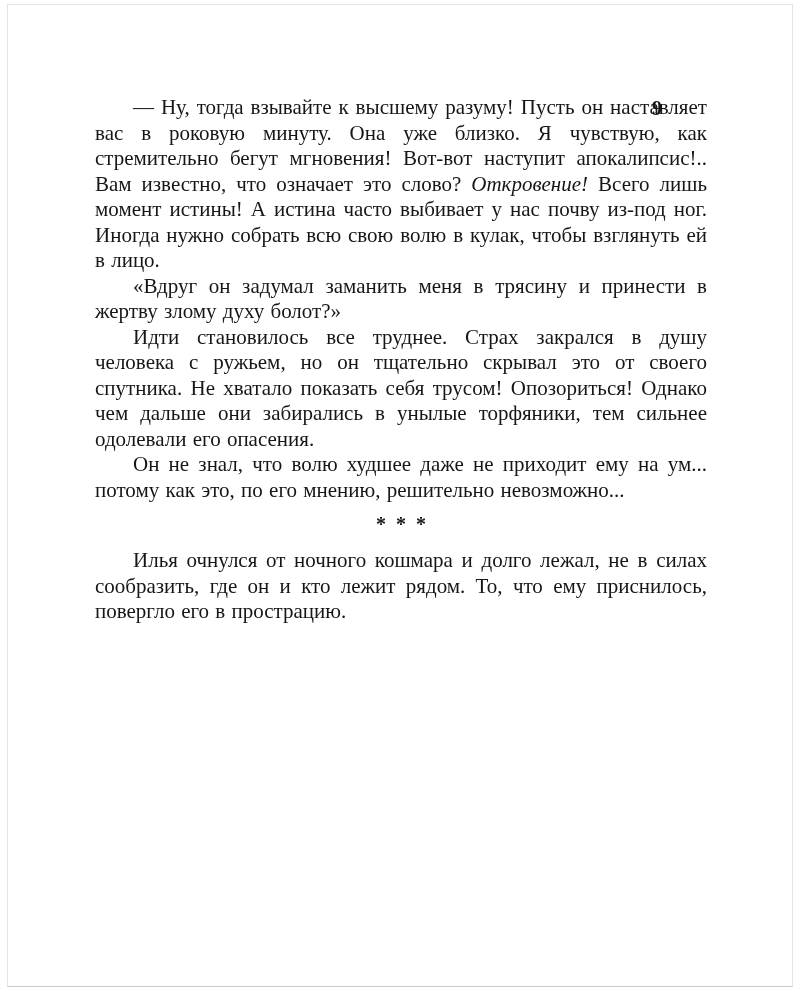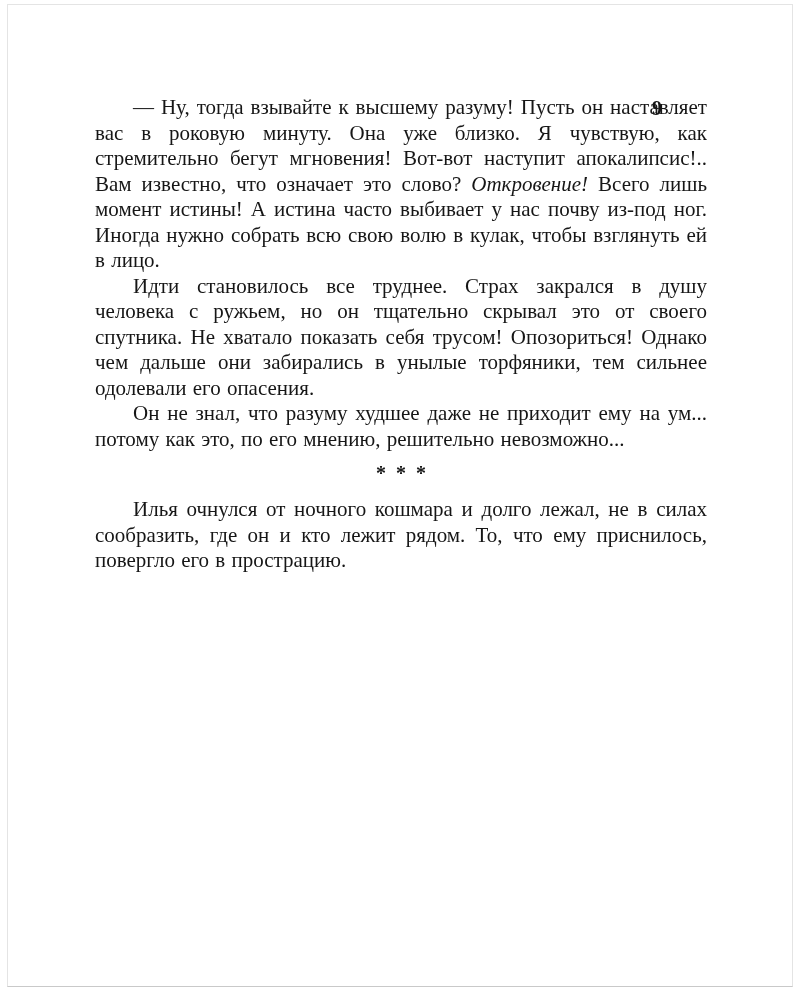--- a/index.html
+++ b/index.html
@@ -61,18 +61,19 @@
   }
 </style>
 </head>
 <body>
 
 <div class="book-page">
   <div class="scan-frame"></div>
   <div class="folio">9</div>
   <div class="text-block">
       <p class="para"><span>— Ну, тогда взывайте к высшему разуму! Пусть он наставляет вас в роковую минуту. Она уже близко. Я чувствую, как стремительно бегут мгновения! Вот-вот наступит апокалипсис!.. Вам известно, что означает это слово? </span><i>Откровение!</i><span> Всего лишь момент истины! А истина часто выбивает у нас почву из-под ног. Иногда нужно собрать всю свою волю в кулак, чтобы взглянуть ей в лицо.</span></p>
+      <p class="para"><span>«Вдруг он задумал заманить меня в трясину и принести в жертву злому духу болот?»</span></p>
       <p class="para"><span>Идти становилось все труднее. Страх закрался в душу человека с ружьем, но он тщательно скрывал это от своего спутника. Не хватало показать себя трусом! Опозориться! Однако чем дальше они забирались в унылые торфяники, тем сильнее одолевали его опасения.</span></p>
-      <p class="para"><span>Он не знал, что разуму худшее даже не приходит ему на ум... потому как это, по его мнению, решительно невозможно...</span></p>
+      <p class="para"><span>Он не знал, что волю худшее даже не приходит ему на ум... потому как это, по его мнению, решительно невозможно...</span></p>
       <div class="separator">* * *</div>
       <p class="para"><span>Илья очнулся от ночного кошмара и долго лежал, не в силах сообразить, где он и кто лежит рядом. То, что ему приснилось, повергло его в прострацию.</span></p>
     </div>
 </div>
 
 </body></html>

